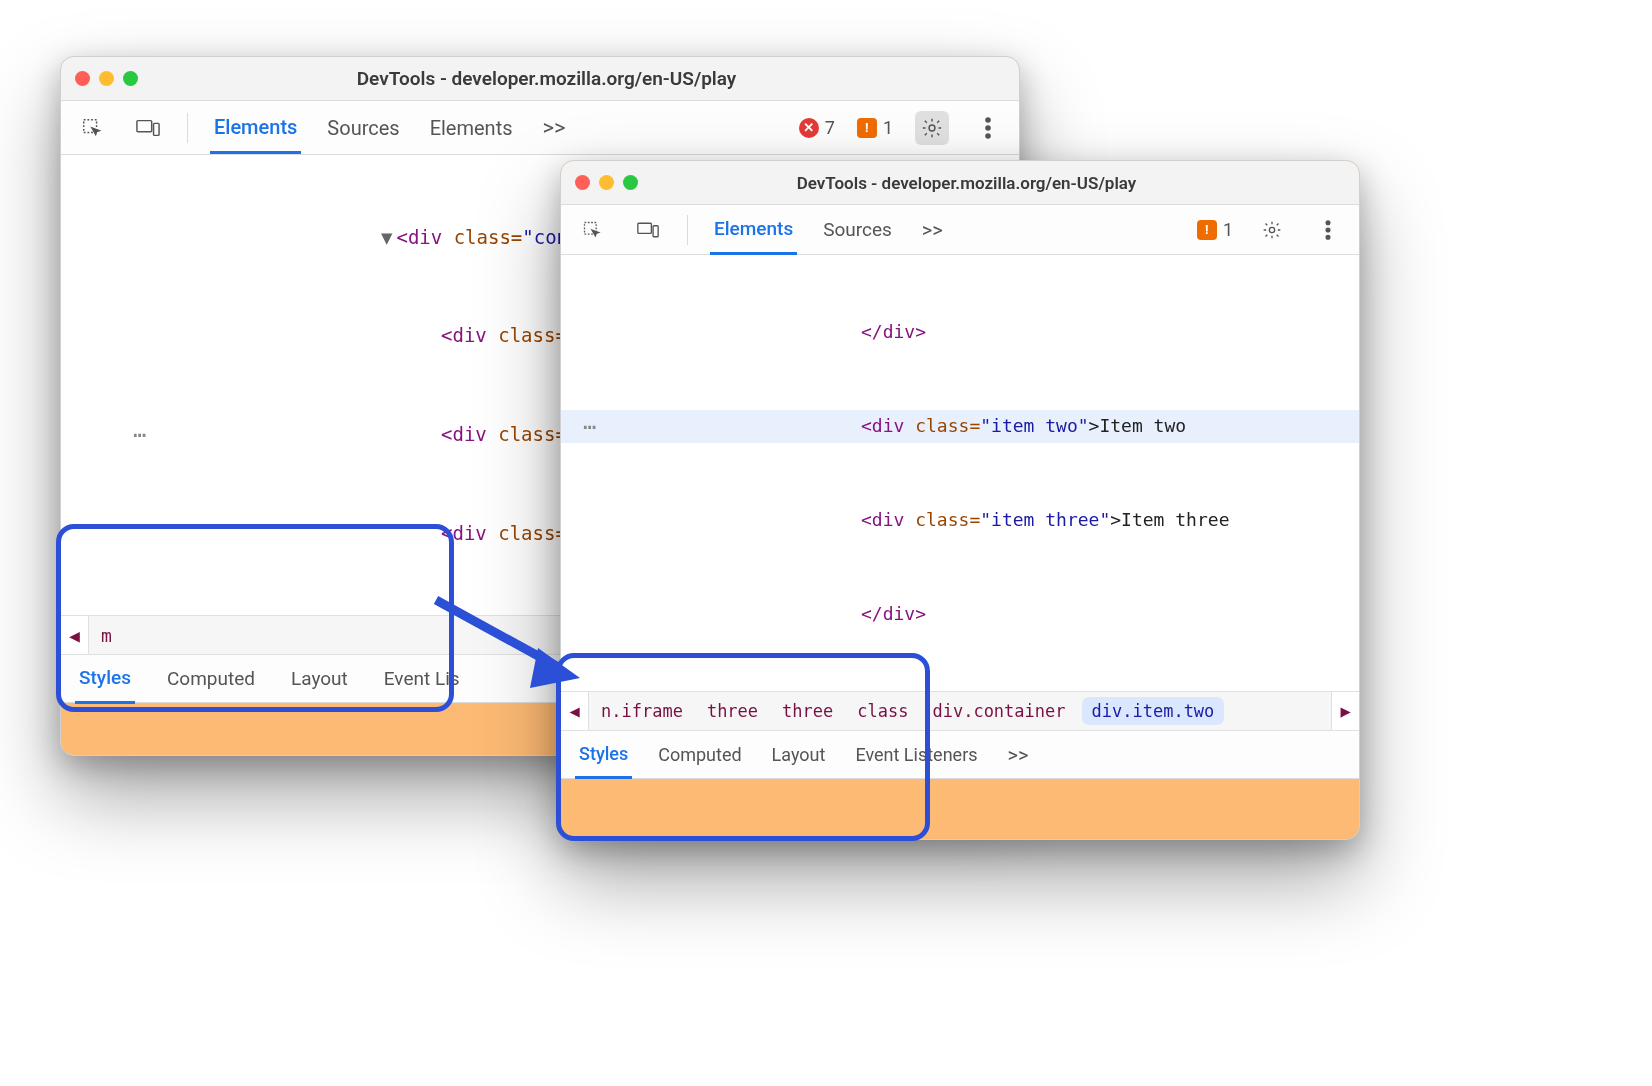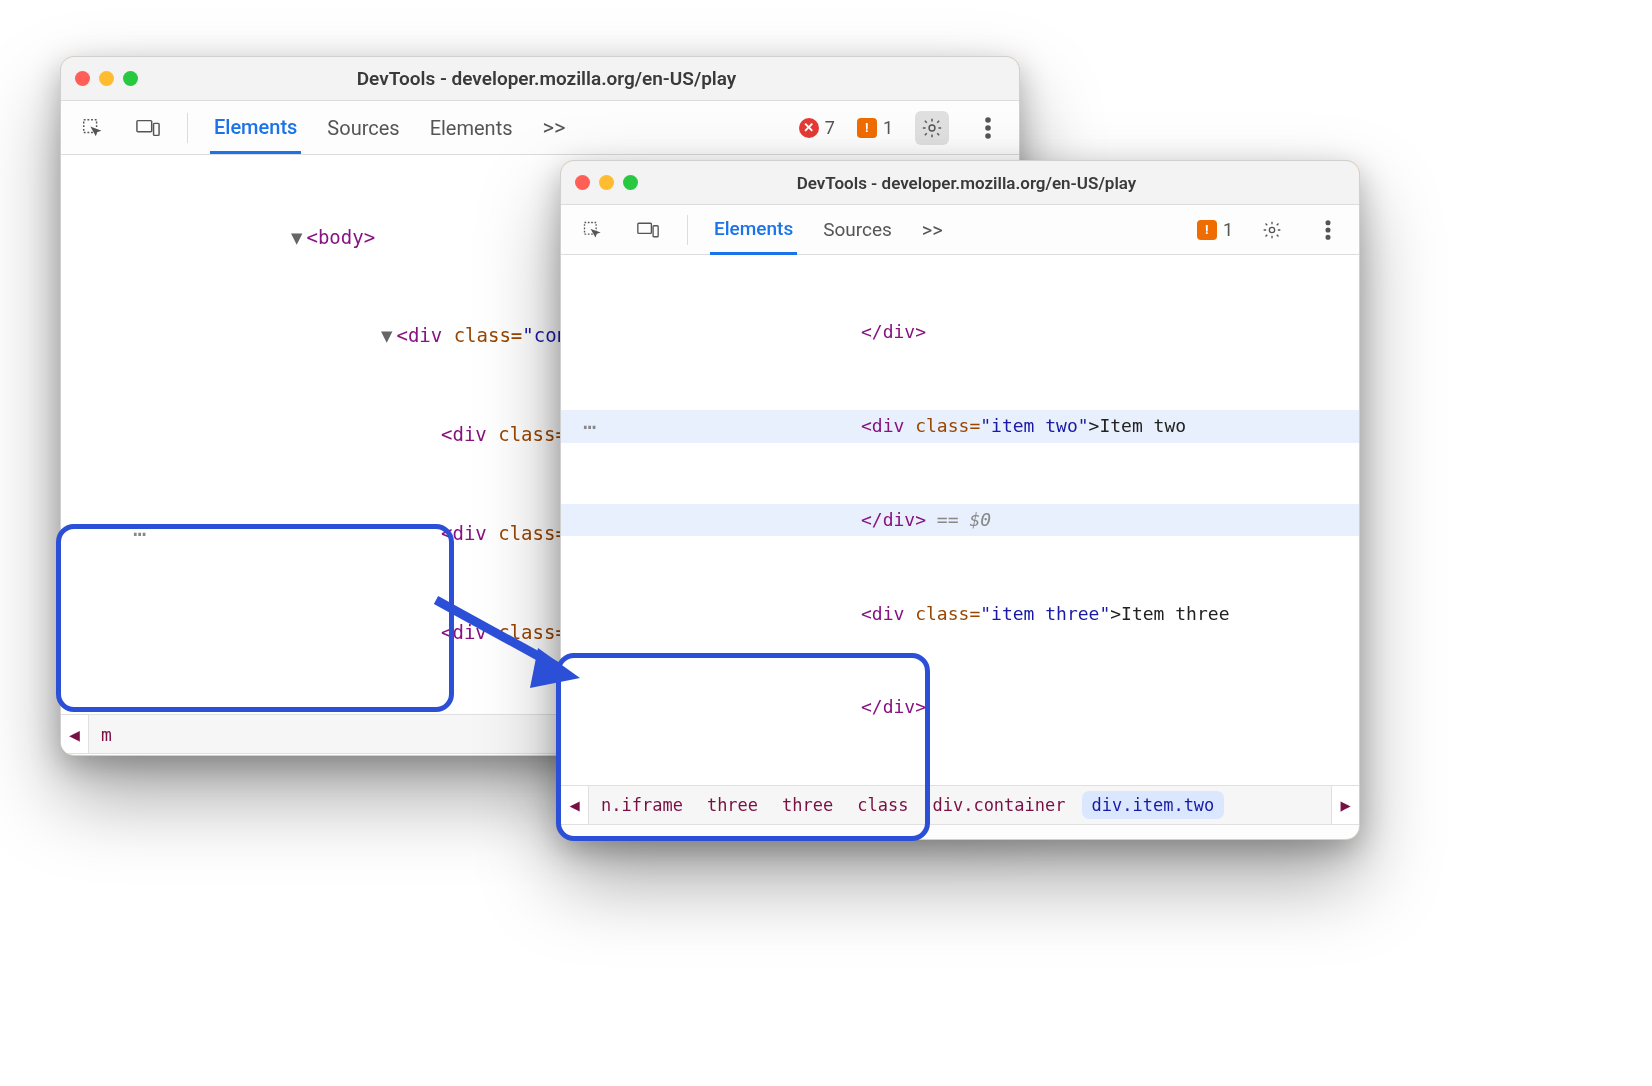--- a/index.html
+++ b/index.html
@@ -129,21 +129,20 @@
     <span class="icon-btn kebab">
       <svg width="6" height="22" viewBox="0 0 6 22">
           <circle cx="3" cy="3" r="2" fill="#555"></circle>
           <circle cx="3" cy="11" r="2" fill="#555"></circle>
           <circle cx="3" cy="19" r="2" fill="#555"></circle>
         </svg>
     </span>
   </div>
 
   <div class="dom-area mono">
-    <div class="row" style="padding-left:230px"><span class="tri">▼</span><span class="tag">&lt;body&gt;</span></div>
     <div class="row" style="padding-left:320px"><span class="tri">▼</span><span class="tag">&lt;div</span><span class="attr"> class=</span><span class="cls">"cont</span></div>
     <div class="row" style="padding-left:380px"><span class="tag">&lt;div</span><span class="attr"> class=</span><span class="cls">"it</span></div>
     <div class="row" style="padding-left:380px;display:flex;align-items:center"><span class="morev" style="position:absolute;left:60px">⋯</span><span class="tag">&lt;div</span><span class="attr"> class=</span><span class="cls">"it</span></div>
     <div class="row" style="padding-left:380px"><span class="tag">&lt;div</span><span class="attr"> class=</span><span class="cls">"it</span></div>
   </div>
 
   <div class="crumbs mono">
     <span class="chev">◀</span>
     <span class="crumb">m</span>
   </div>
@@ -203,21 +202,20 @@
         </svg>
     </span>
   </div>
 
   <div class="dom-area mono" style="font-size:18px">
     <div class="row" style="padding-left:300px"><span class="tag">&lt;/div&gt;</span></div>
     <div class="row sel" style="padding-left:300px;display:flex;align-items:center;flex-wrap:wrap">
       <span class="morev" style="position:absolute;left:10px">⋯</span>
       <span class="tag">&lt;div</span><span class="attr"> class=</span><span class="cls">"item two"</span><span class="txt">&gt;Item two</span>
     </div>
-    <div class="row sel" style="padding-left:300px"><span class="tag">&lt;/div&gt;</span><span class="hint"> == $0</span></div>
     <div class="row" style="padding-left:300px"><span class="tag">&lt;div</span><span class="attr"> class=</span><span class="cls">"item three"</span><span class="txt">&gt;Item three</span></div>
     <div class="row" style="padding-left:300px"><span class="tag">&lt;/div&gt;</span></div>
   </div>
 
   <div class="crumbs mono" style="font-size:17px">
     <span class="chev">◀</span>
     <span class="crumb">n.iframe</span>
     <span class="crumb">three</span>
     <span class="crumb">three</span>
     <span class="crumb">class</span>

